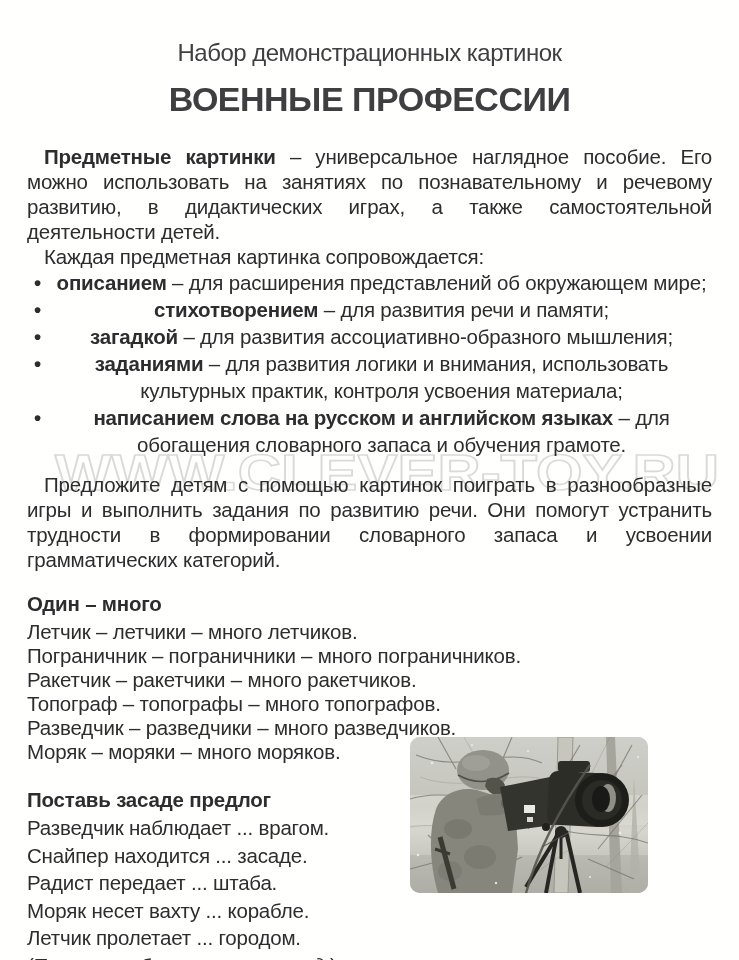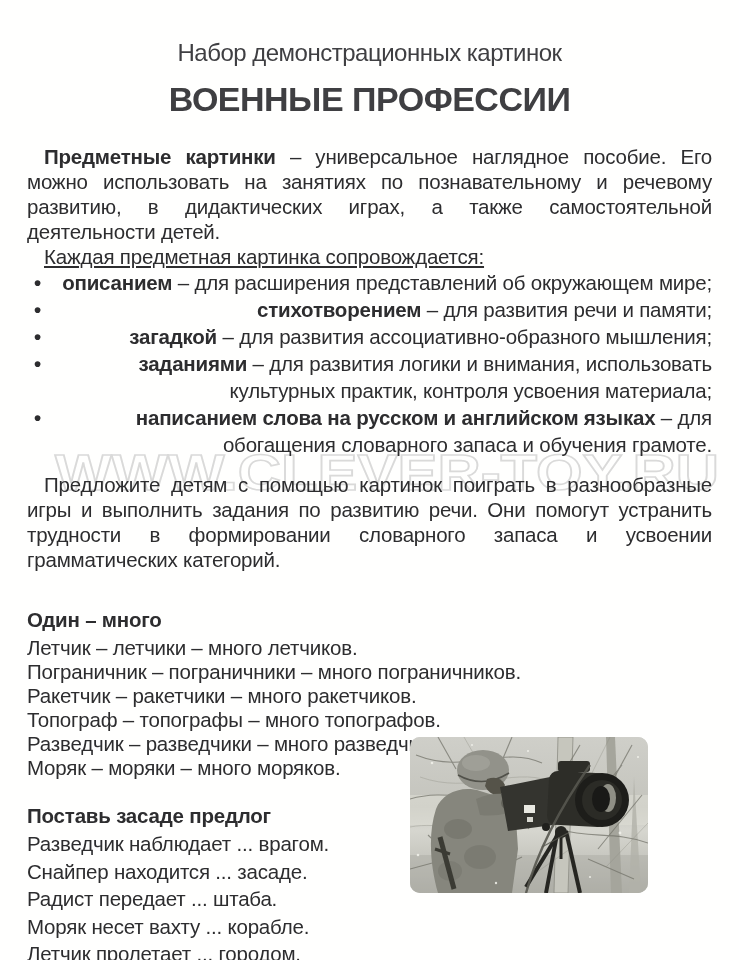--- a/index.html
+++ b/index.html
@@ -20,35 +20,35 @@
     position:absolute; left:0; top:0; right:0; z-index:1;
     padding:30px 27px 0 27px;
     font-size:20.5px; line-height:25px;
     letter-spacing:-0.2px;
   }
   .titles { text-align:center; color:#3f3f42; margin-bottom:22px; }
   .title-1 { font-size:24px; line-height:46px; font-weight:normal; letter-spacing:-0.5px; }
   .title-2 { font-size:34px; line-height:46px; font-weight:bold; letter-spacing:-0.5px; text-transform:none;text-align:center; }
   p.para { margin:0; text-align:justify; text-indent:17px; }
   .lead-bold { font-weight:bold; }
-  .accompanied-heading { margin:15px 0 3px 0; text-indent:17px;text-decoration:underline; }
+  .accompanied-heading { margin:15px 0 3px 0; text-indent:17px; }
   ul.bullets {
     list-style:none; margin:0 0 0 7px; padding:0;
     line-height:27px;
   }
-  ul.bullets li { position:relative; padding-left:17px; text-align:right; }
+  ul.bullets li { position:relative; padding-left:17px; text-align:center; }
   ul.bullets li::before {
     content:"\2022";
     position:absolute; left:0; top:0;
     font-weight:bold;
   }
   .term { font-weight:bold; }
   .para-2 { margin-top:14px !important; line-height:25px; }
   .section-heading { font-weight:bold; margin:0; }
-  .one-many { margin-top:35px; }
+  .one-many { margin-top:19px; }
   .one-many .lines { line-height:24px; margin-top:4px; }
   .prepositions { margin-top:23px; width:392px; }
   .prepositions .lines { line-height:27.5px; margin-top:2px; }
   .check-line { line-height:27.5px; }
   .check-italic { font-style:italic; }
   .photo {
     position:absolute; left:410px; top:737px; z-index:1;
     width:238px; height:156px;
     border-radius:10px; overflow:hidden;
     box-shadow:0 0 0 1px rgba(120,120,115,.35) inset;

